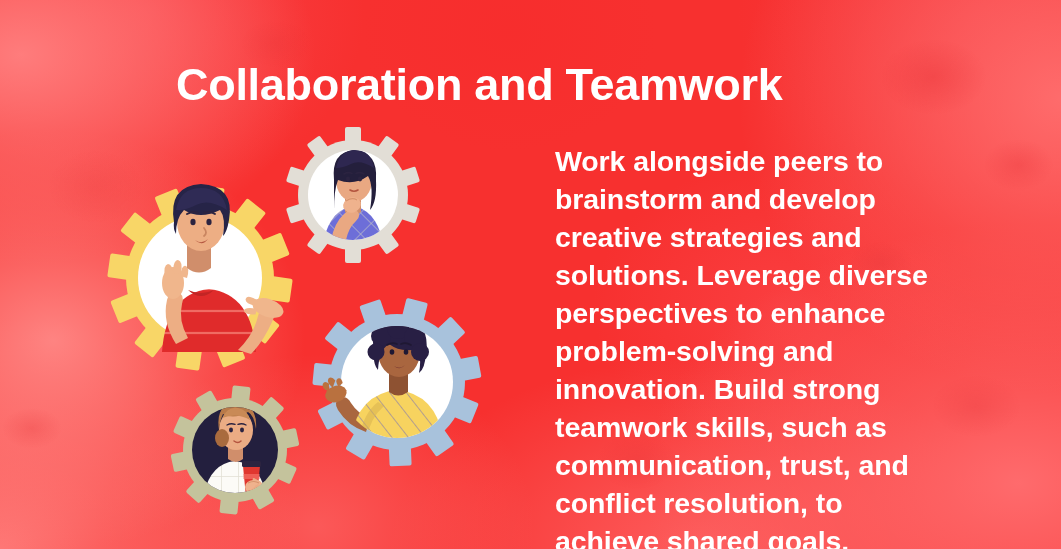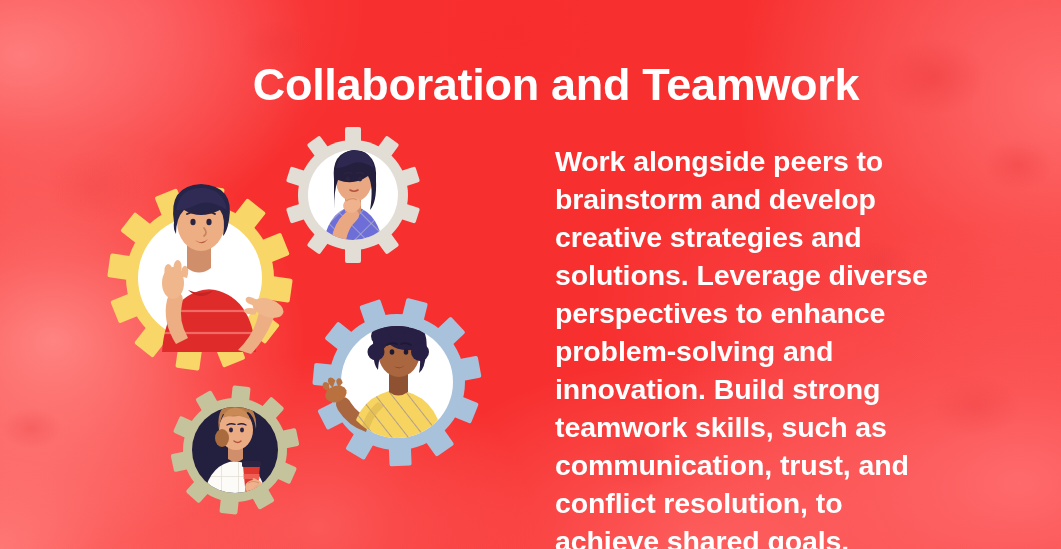--- a/index.html
+++ b/index.html
@@ -58,21 +58,20 @@
     position: absolute;
     left: 176px;
     top: 30px;
     width: 760px;
     font-size: 45px;
     font-weight: 700;
     color: #FFFFFF;
     letter-spacing: -0.3px;
     line-height: 1.12;
     white-space: nowrap;
-    text-align: center;
   }
   #body-text {
     position: absolute;
     left: 555px;
     top: 113px;
     width: 380px;
     font-size: 28.5px;
     font-weight: 700;
     color: #FFFFFF;
     line-height: 38px;

